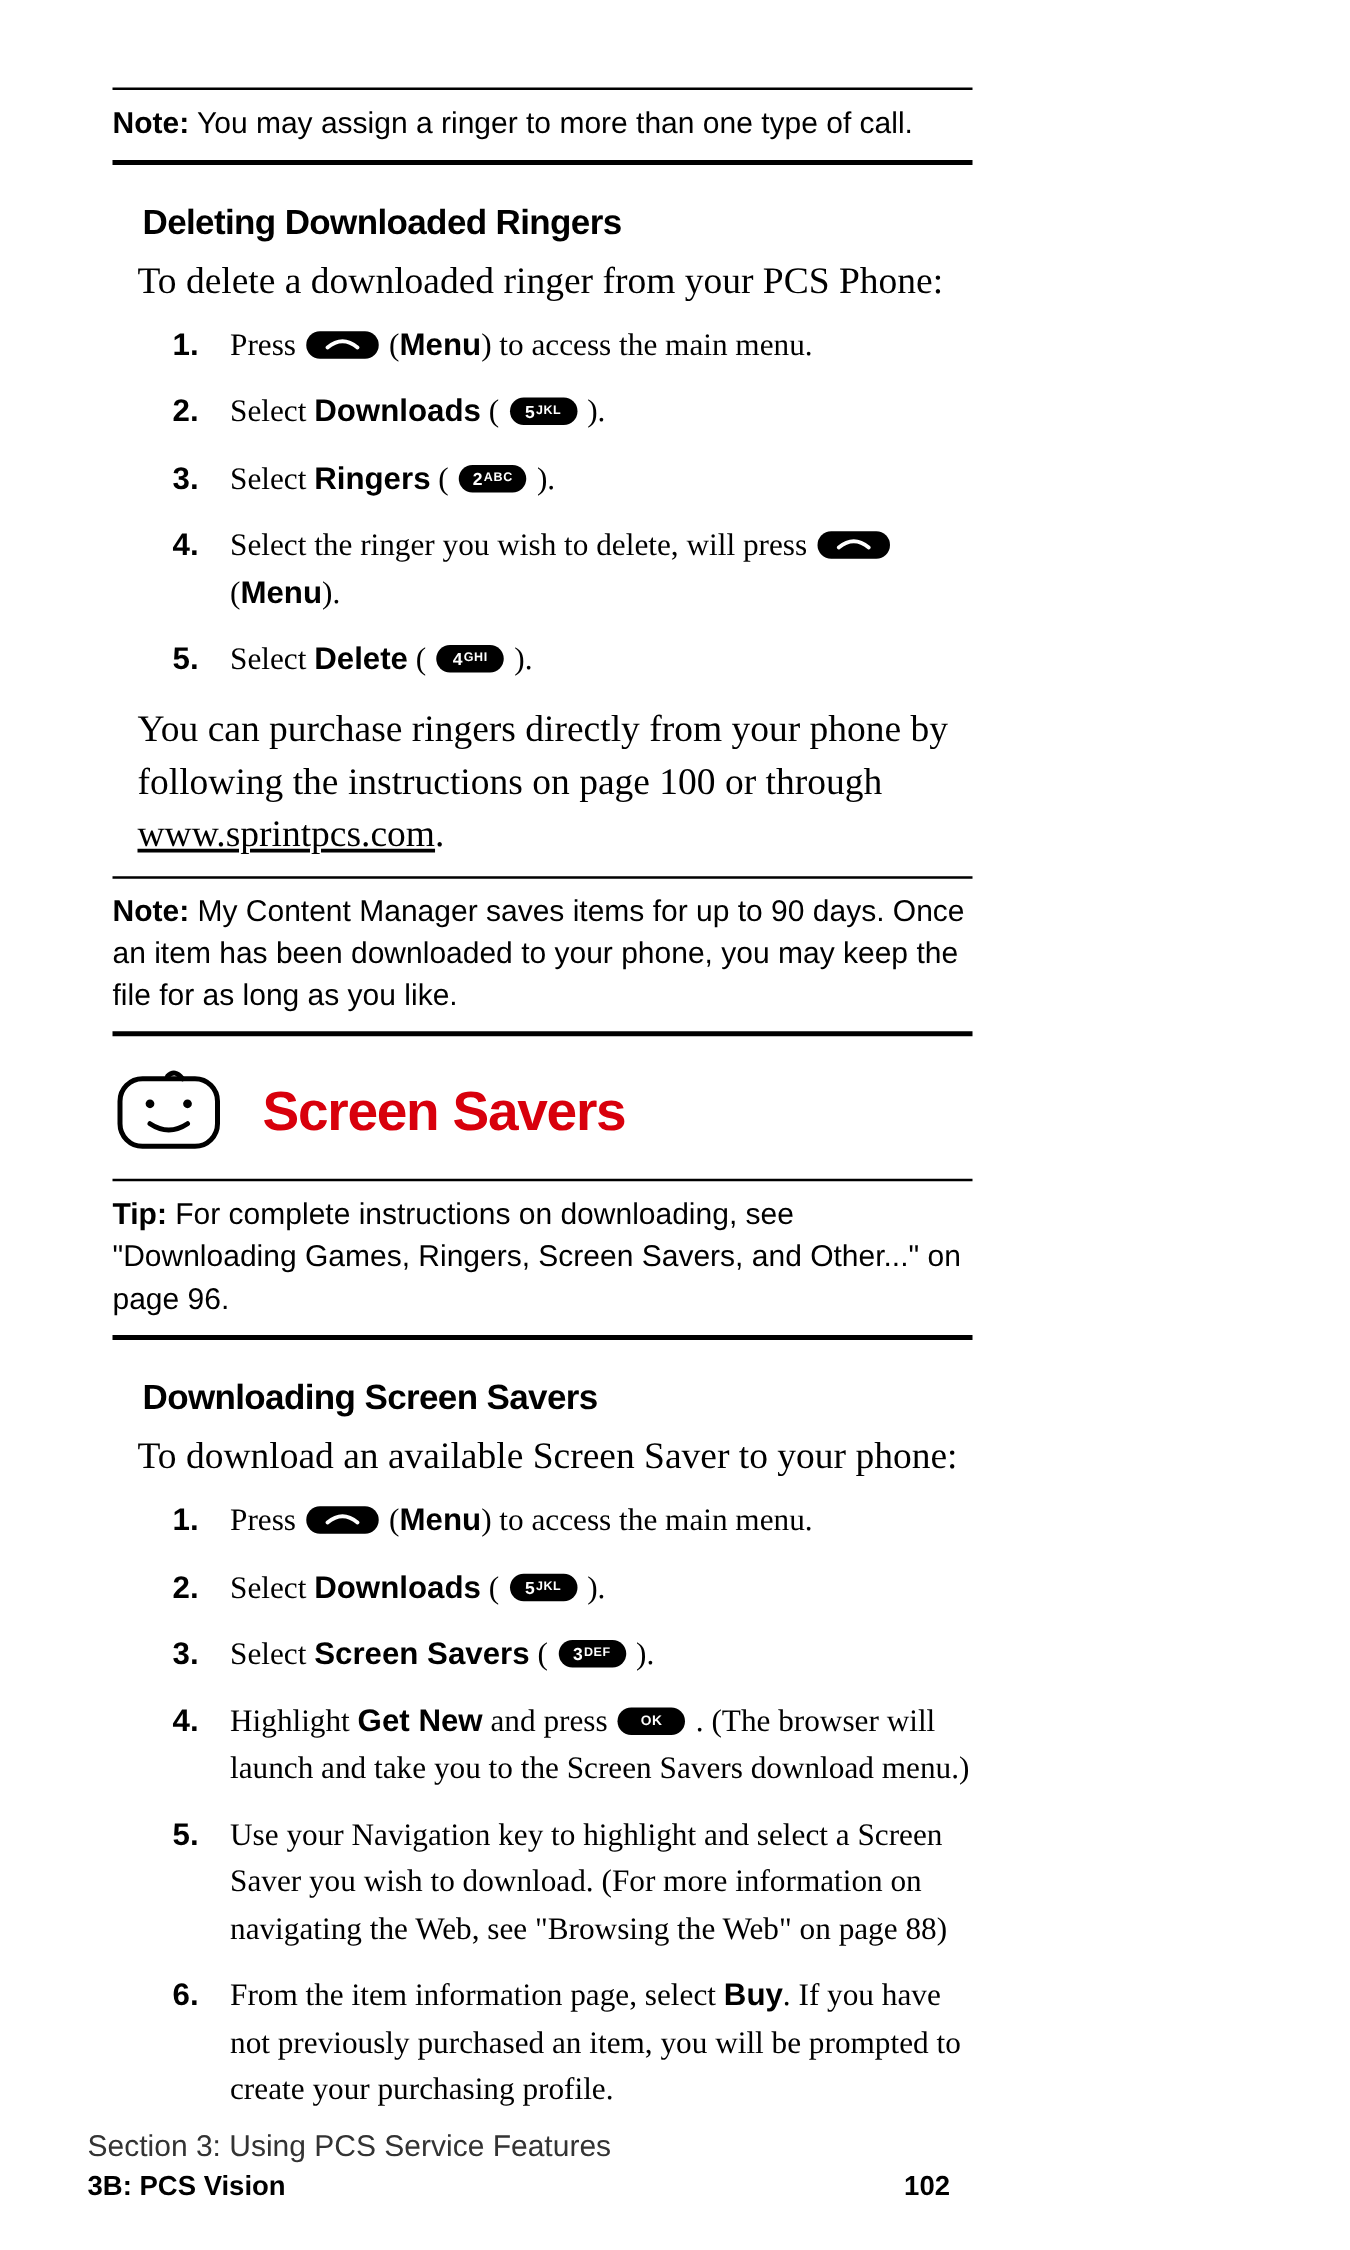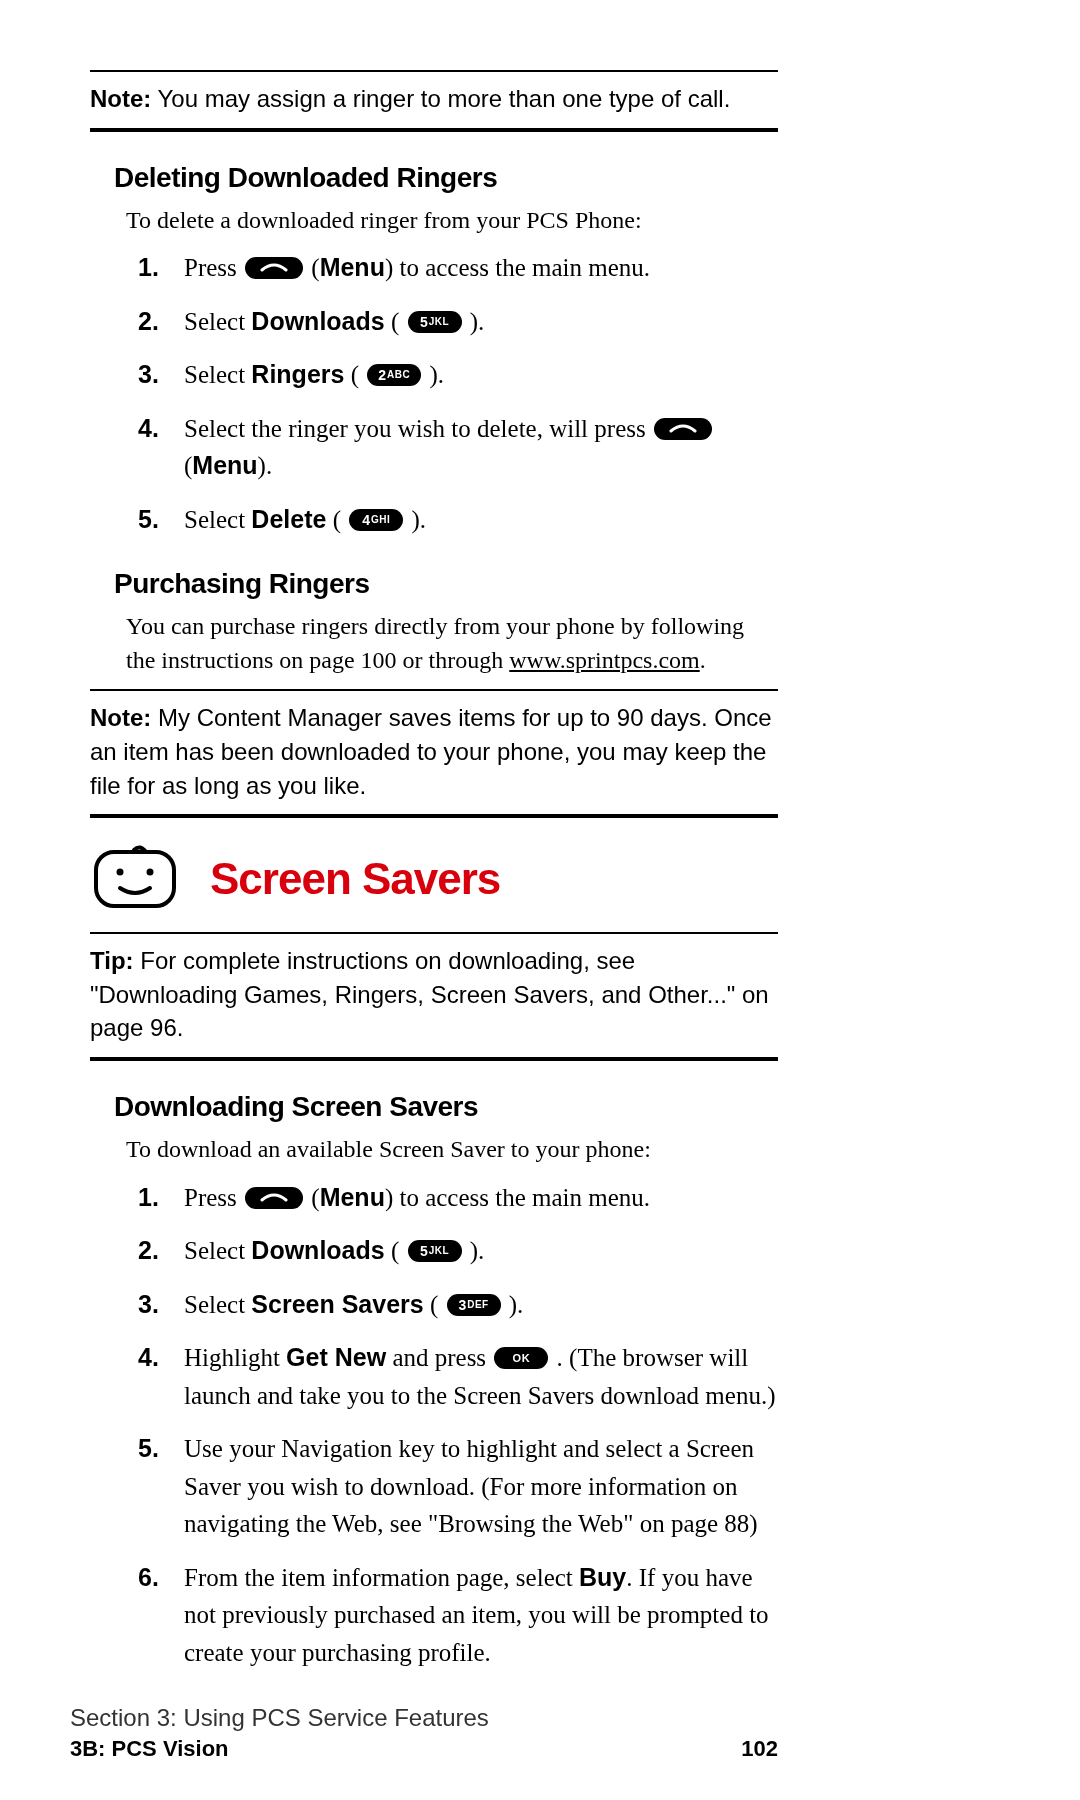--- a/index.html
+++ b/index.html
@@ -37,23 +37,23 @@
     font-weight: 700;
   }
   .h2 {
     font-family: "Helvetica Neue", Helvetica, Arial, sans-serif;
     font-weight: 800;
     font-size: 28px;
     letter-spacing: -0.5px;
     margin: 30px 0 10px 24px;
   }
   .body {
-    font-size: 24px;
+    font-size: 30px;
     line-height: 1.4;
-    margin: 8px 0 12px 36px;
+    margin: 8px 0 12px 20px;
   }
   ol.steps {
     list-style: none;
     margin: 8px 0 14px 24px;
     padding: 0;
   }
   ol.steps li {
     font-size: 25px;
     line-height: 1.5;
     padding-left: 70px;
@@ -121,21 +121,21 @@
     letter-spacing: 0.5px;
   }
   .pill-menu {
     min-width: 46px;
     border-radius: 14px;
   }
   .pill-menu svg { display: block; }
   .footer {
     position: absolute;
     left: 70px;
-    right: 90px;
+    right: 108px;
     bottom: 38px;
     font-family: "Helvetica Neue", Helvetica, Arial, sans-serif;
   }
   .footer .sec {
     font-size: 24px;
     font-weight: 300;
     color: #333;
   }
   .footer .row2 {
     display: flex;
@@ -199,21 +199,20 @@
     </li>
     <li>
       <span class="num">5.</span>
       <span>Select </span><span class="b">Delete</span><span> ( </span><span class="pill">
           <span class="big">4</span>
           <span class="sm">GHI</span>
         </span><span> ).</span>
     </li>
   </ol>
 
-  <div class="h2">Purchasing Ringers</div>
   <div class="body">
     <span>You can purchase ringers directly from your phone by following the instructions on page 100 or through </span><span class="link">www.sprintpcs.com</span><span>.</span>
   </div>
 
   <hr class="rule-thin">
   <div class="note">
     <span class="note-label">Note:</span><span> My Content Manager saves items for up to 90 days. Once an item has been downloaded to your phone, you may keep the file for as long as you like.</span>
   </div>
   <hr class="rule-thick">
 

